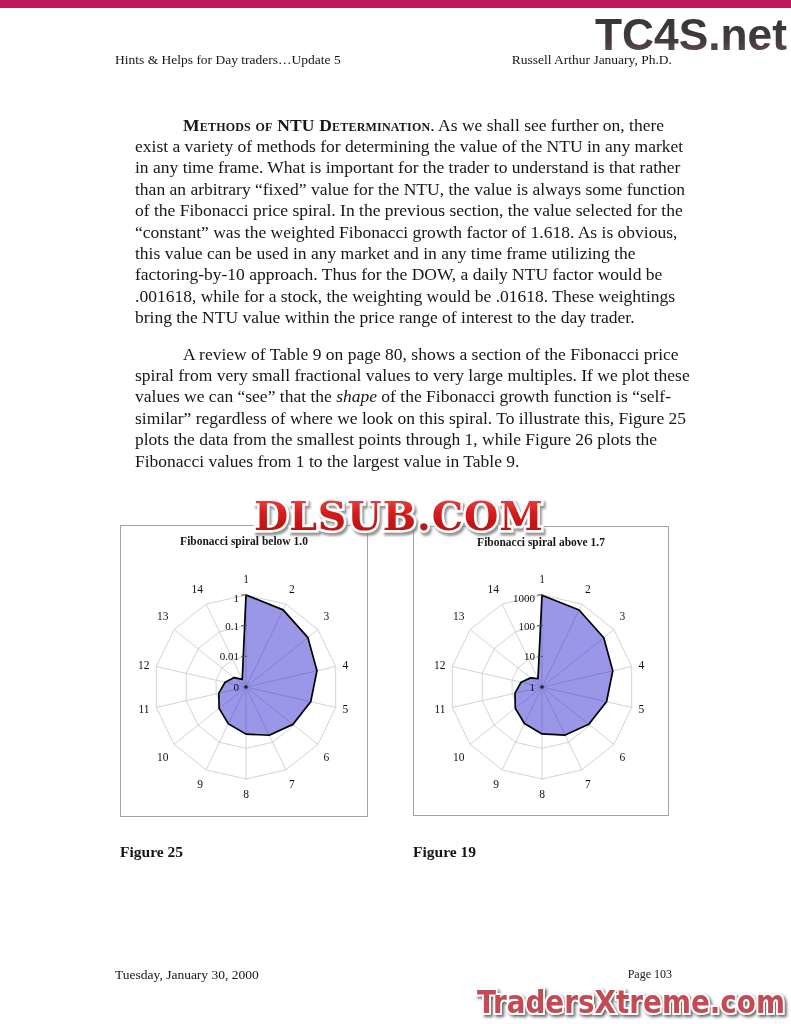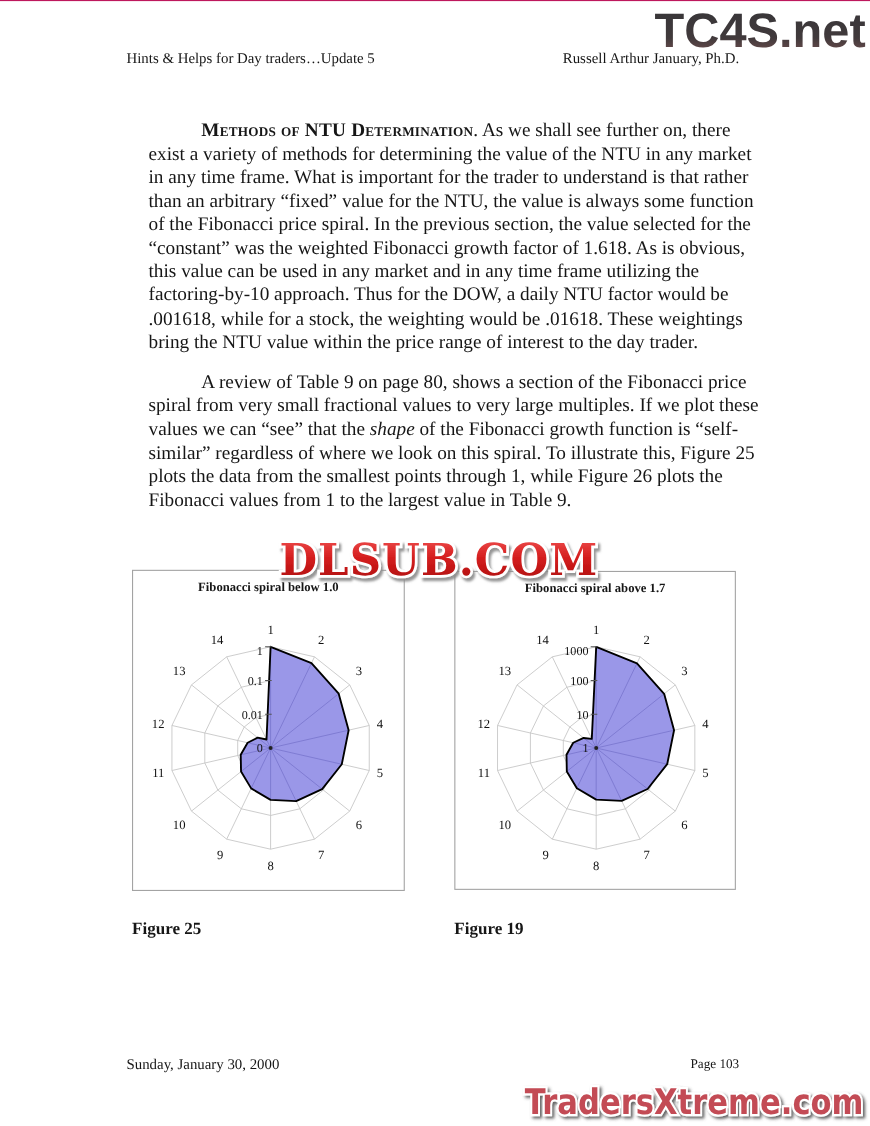--- a/index.html
+++ b/index.html
@@ -3,21 +3,21 @@
 <meta charset="utf-8">
 <style>
   html,body{margin:0;padding:0;background:#ffffff;}
   .page{
     position:relative;
     width:791px;height:1024px;
     background:#ffffff;
     font-family:"Liberation Serif", serif;
     color:#161616;
     overflow:hidden;
-    border-top:1px solid #be185d;
+    border-top:8px solid #be185d;
     box-sizing:border-box;
   }
   .hdr-left{position:absolute;left:115px;top:44px;font-size:13.5px;}
   .hdr-right{position:absolute;right:119px;top:44px;font-size:13.5px;}
   .wm-tc4s{position:absolute;top:0px;right:2px;width:200px;height:54px;}
   .para{
     position:absolute;left:115px;width:562px;
     font-size:17.5px;line-height:21.4px;text-align:left;
     text-indent:48px;
     margin-left:20px;
@@ -218,21 +218,21 @@
       <filter id="dlshadow" x="-20%" y="-20%" width="140%" height="140%">
         <feDropShadow dx="2" dy="3" stdDeviation="1.2" flood-color="#8a8a8a" flood-opacity="0.9"></feDropShadow>
       </filter>
     </defs>
     <text x="153" y="41" text-anchor="middle" font-family="DejaVu Serif, serif" font-weight="bold" font-size="40" letter-spacing="1" textLength="290" lengthAdjust="spacingAndGlyphs" fill="url(#dlgrad)" stroke="#ffffff" stroke-width="5" paint-order="stroke" filter="url(#dlshadow)">DLSUB.COM</text>
   </svg>
 
   <div class="caption c1">Figure 25</div>
   <div class="caption c2">Figure 19</div>
 
-  <div class="ftr-date">Sunday, January 30, 2000</div>
+  <div class="ftr-date">Tuesday, January 30, 2000</div>
   <div class="ftr-page">Page 103</div>
 
   <svg class="wm-traders" viewBox="0 0 322 44">
     <defs>
       <filter id="txshadow" x="-20%" y="-20%" width="140%" height="140%">
         <feDropShadow dx="2" dy="2" stdDeviation="1.5" flood-color="#4a4a4a" flood-opacity="0.85"></feDropShadow>
       </filter>
     </defs>
     <text x="316" y="33" text-anchor="end" font-family="DejaVu Sans, sans-serif" font-weight="bold" font-size="32" textLength="308" lengthAdjust="spacingAndGlyphs" fill="#c34b55" stroke="#ffffff" stroke-width="4" paint-order="stroke" filter="url(#txshadow)">TradersXtreme.com</text>
   </svg>

